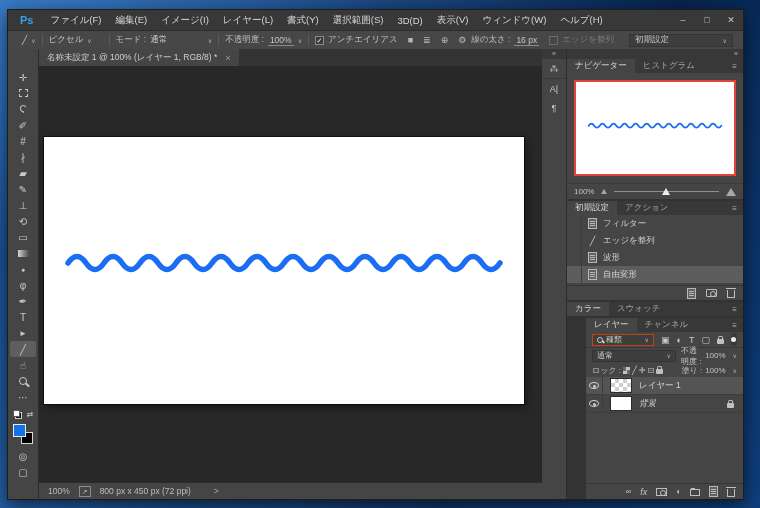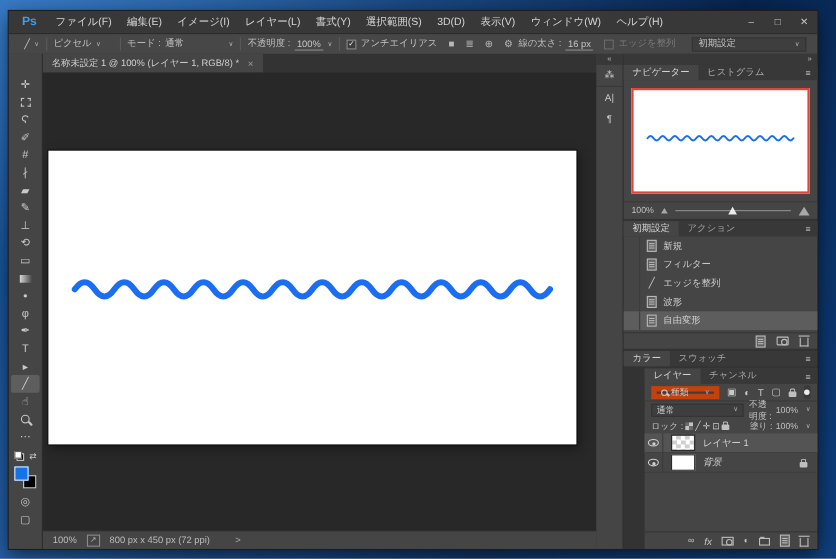--- a/index.html
+++ b/index.html
@@ -133,21 +133,21 @@
   .i-camera { width:11px; height:8px; border:1px solid #bdbdbd; border-radius:1px; position:relative; }
   .i-camera::after { content:""; position:absolute; left:3px; top:1px; width:4px; height:4px;
     border:1px solid #bdbdbd; border-radius:50%; }
   .i-trash { width:8px; height:8px; border:1px solid #bdbdbd; border-top:none; position:relative; margin-top:2px; }
   .i-trash::before { content:""; position:absolute; left:-2px; right:-2px; top:-2px; height:1px; background:#bdbdbd; }
 
   
   .layers-panel { flex:1 1 auto; margin-bottom:0; min-height:0;margin-left:19px; }
   .lp-filter { height:16px; display:flex; align-items:center; padding:0 6px; gap:7px;
     border-bottom:1px solid #3a3a3a; flex:0 0 auto; }
-  .kind-dd { display:flex; align-items:center; gap:3px; background:#3e3e3e; border:5px solid #c2410c;
+  .kind-dd { display:flex; align-items:center; gap:3px; background:#3e3e3e; border:1px solid #c2410c;
     height:12px; padding:0 4px; font-size:8px; color:#cfcfcf; width:62px; flex:0 0 auto; }
   .i-search { width:6px; height:6px; border:1px solid #c9c9c9; border-radius:50%; position:relative; flex:0 0 auto; }
   .i-search::after { content:""; position:absolute; width:3px; height:1.5px; background:#c9c9c9;
     transform:rotate(45deg); right:-2.5px; bottom:-1px; }
   .lp-icons { display:flex; gap:7px; align-items:center; color:#c9c9c9; font-size:9px; }
   .i-lock { width:7px; height:5px; background:#c0c0c0; position:relative; margin-top:3px;
     border-radius:1px; flex:0 0 auto; }
   .i-lock::before { content:""; position:absolute; left:1px; top:-3px; width:3px; height:3px;
     border:1px solid #c0c0c0; border-bottom:none; border-radius:2px 2px 0 0; }
   .filter-toggle { margin-left:auto; width:9px; height:13px; background:#3a3a3a; border-radius:5px;
@@ -392,25 +392,20 @@
 
         <div class="panel">
           <div class="ptabs">
             <span class="ptab active">初期設定</span>
             <span class="ptab">アクション</span>
             <span class="pmenu">≡</span>
           </div>
           <div class="hrow">
             <span class="hcheck"></span>
             <span class="i-page"></span>
-            <span>新規</span>
-          </div>
-          <div class="hrow">
-            <span class="hcheck"></span>
-            <span class="i-page"></span>
             <span>フィルター</span>
           </div>
           <div class="hrow">
             <span class="hcheck"></span>
             <span class="hline">╱</span>
             <span>エッジを整列</span>
           </div>
           <div class="hrow">
             <span class="hcheck"></span>
             <span class="i-page"></span>

